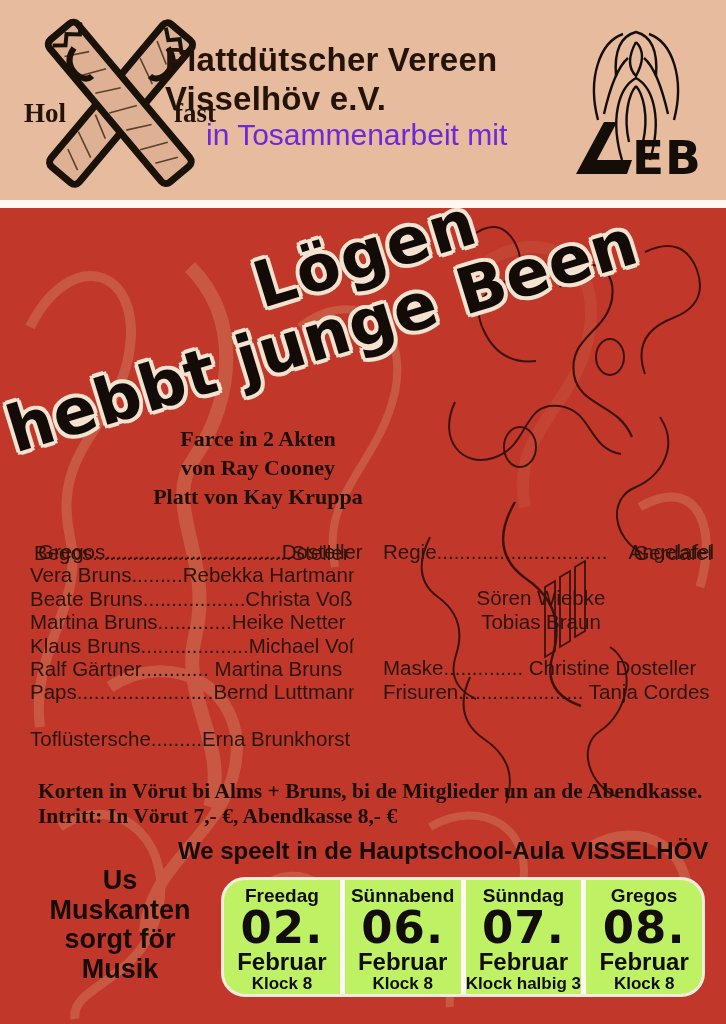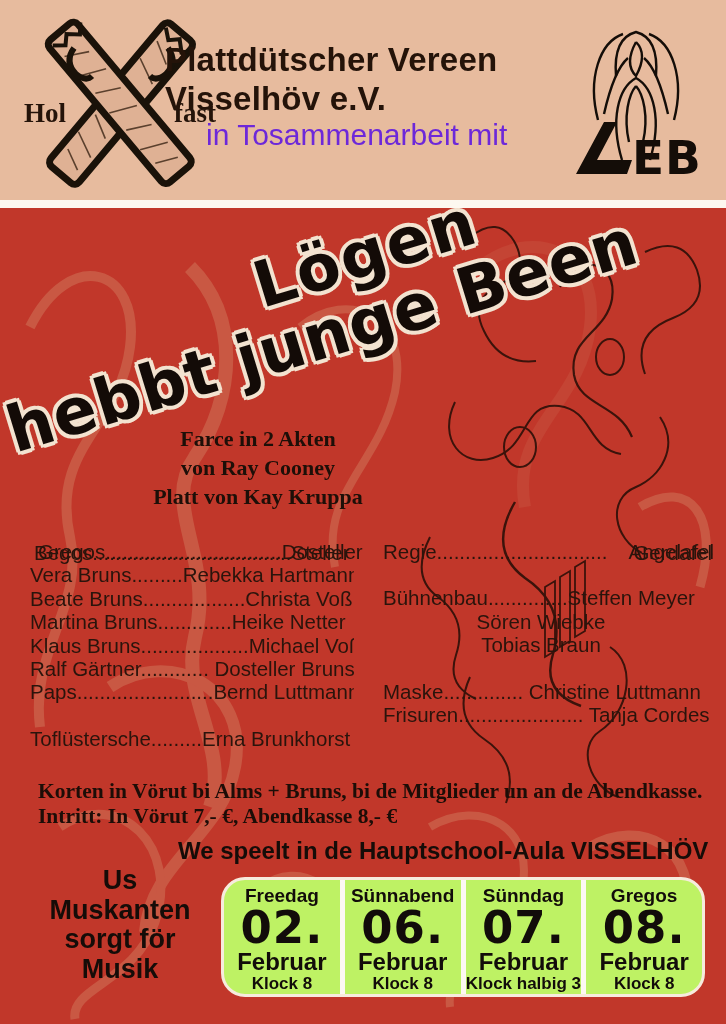--- a/index.html
+++ b/index.html
@@ -177,35 +177,34 @@
 
   <div class="credits credits-left">
     <div class="overprint">
       <span class="lyrA">Gregos...............................Dosteller</span>
       <span class="lyrB">Begos...................................Steller</span>
     </div>
     <div class="row">Vera Bruns.........Rebekka Hartmann</div>
     <div class="row">Beate Bruns..................Christa Voß</div>
     <div class="row">Martina Bruns.............Heike Netter</div>
     <div class="row">Klaus Bruns...................Michael Voß</div>
-    <div class="row">Ralf Gärtner............ Dosteller Bruns</div>
+    <div class="row">Ralf Gärtner............ Martina Bruns</div>
     <div class="row">Paps........................Bernd Luttmann</div>
     <div class="gap-row"></div>
     <div class="row">Toflüstersche.........Erna Brunkhorst</div>
   </div>
 
   <div class="credits credits-right">
     <div class="row"><span>Regie..............................</span><span class="op-name"><span class="lyrA">Angelafeld</span><span class="lyrB">Gerdafeld</span></span>
     </div>
     <div class="gap-row"></div>
-    <div class="row">Bühnenbau..............Steffen Meyer</div>
     <div class="row row-right">Sören Wiebke</div>
     <div class="row row-right">Tobias Braun</div>
     <div class="gap-row"></div>
-    <div class="row">Maske.............. Christine Luttmann</div>
+    <div class="row">Maske.............. Christine Dosteller</div>
     <div class="row">Frisuren...................... Tanja Cordes</div>
   </div>
 
   <div class="tickets">
     <div>Korten in Vörut bi Alms + Bruns, bi de Mitglieder un an de Abendkasse.</div>
     <div>Intritt: In Vörut 7,- €, Abendkasse 8,- €</div>
   </div>
 
   <div class="venue">We speelt in de Hauptschool-Aula VISSELHÖV</div>
 

